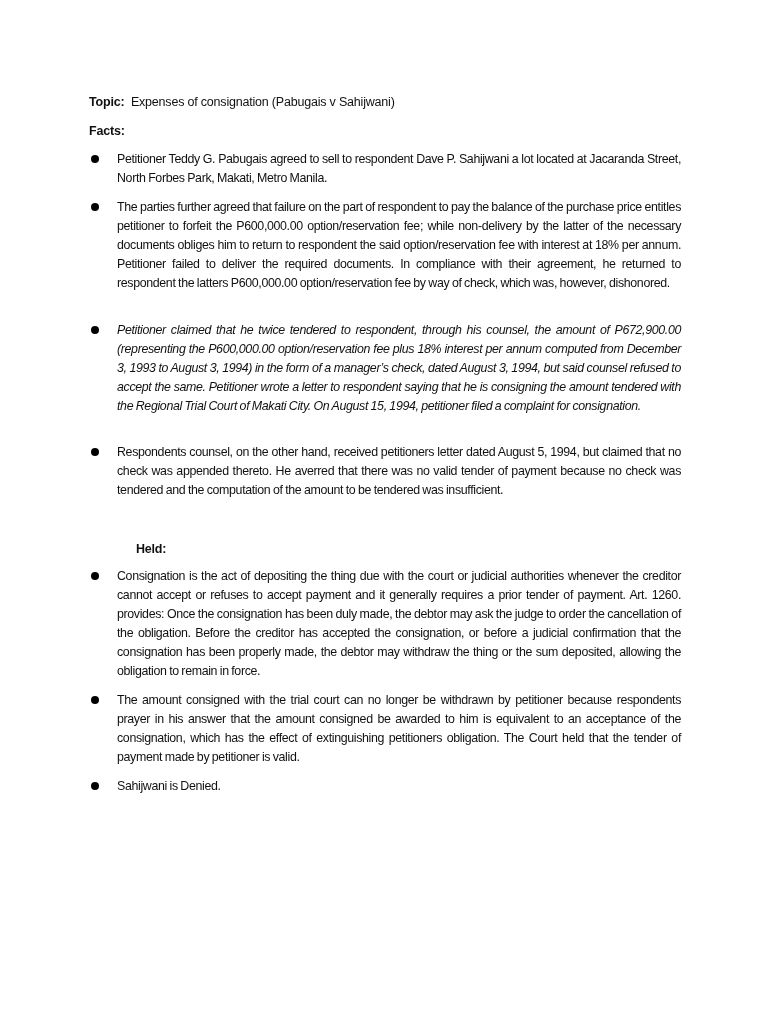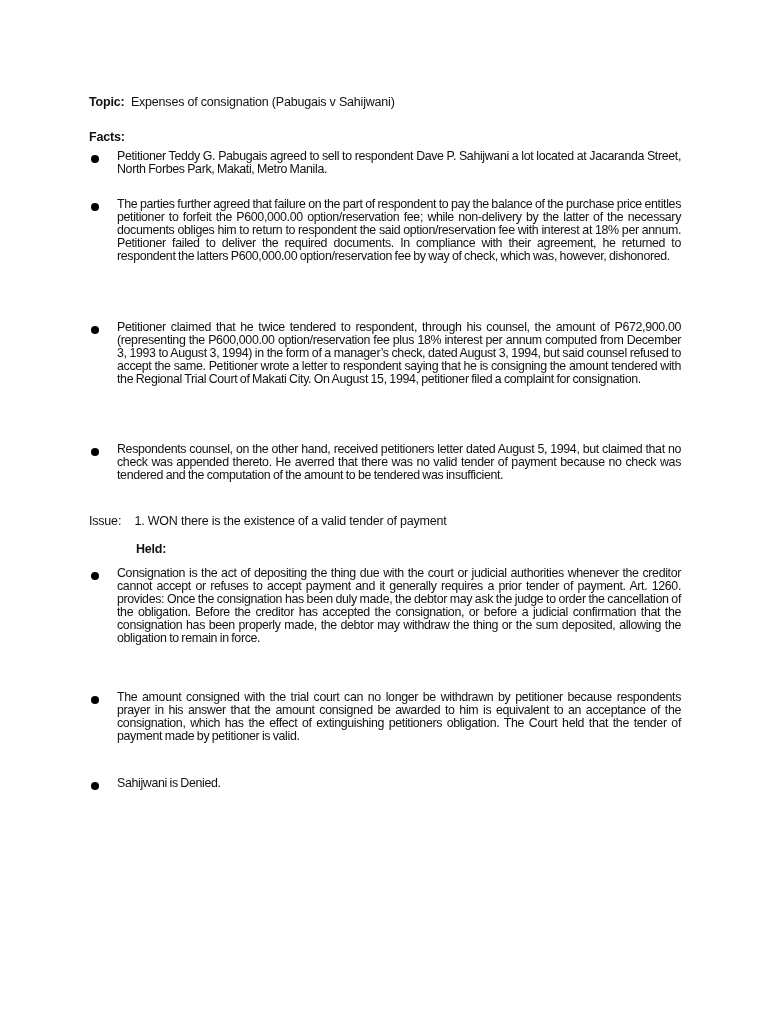--- a/index.html
+++ b/index.html
@@ -39,65 +39,61 @@
       left: 2px;
       top: 5px;
       width: 8px;
       height: 8px;
       border-radius: 50%;
       background: #000000;
     }
     .bullet-text {
       margin-left: 28px;
       font-size: 12.4px;
-      line-height: 13px;
+      line-height: 19px;
       text-align: justify;
       letter-spacing: -0.35px;
       word-spacing: -0.5px;
     }
     .issue-num { margin-left: 10px; }
   </style>
 </head>
 <body>
 
 <div class="page">
 
   <div class="line-label" style="top:94px;">
     <b>Topic:</b>&nbsp;
     <span>Expenses of consignation (Pabugais v Sahijwani)</span>
   </div>
 
-  <div class="line-label" style="top:129px;text-align:right;">
+  <div class="line-label" style="top:123px;text-align:right;">
     <b>Facts:</b>
   </div>
 
   <div class="bullet-item" style="top:150px;">
     <span class="bullet-dot"></span>
     <div class="bullet-text">Petitioner Teddy G. Pabugais agreed to sell to respondent Dave P. Sahijwani a lot located at Jacaranda Street, North Forbes Park, Makati, Metro Manila.</div>
   </div>
 
   <div class="bullet-item" style="top:198px;">
     <span class="bullet-dot"></span>
     <div class="bullet-text">The parties further agreed that failure on the part of respondent to pay the balance of the purchase price entitles petitioner to forfeit the P600,000.00 option/reservation fee; while non-delivery by the latter of the necessary documents obliges him to return to respondent the said option/reservation fee with interest at 18% per annum. Petitioner failed to deliver the required documents. In compliance with their agreement, he returned to respondent the latters P600,000.00 option/reservation fee by way of check, which was, however, dishonored.</div>
   </div>
 
-  <div class="bullet-item" style="top:321px;">
+  <div class="bullet-item" style="top:321px;font-style:italic;">
     <span class="bullet-dot"></span>
     <div class="bullet-text">Petitioner claimed that he twice tendered to respondent, through his counsel, the amount of P672,900.00 (representing the P600,000.00 option/reservation fee plus 18% interest per annum computed from December 3, 1993 to August 3, 1994) in the form of a manager’s check, dated August 3, 1994, but said counsel refused to accept the same. Petitioner wrote a letter to respondent saying that he is consigning the amount tendered with the Regional Trial Court of Makati City. On August 15, 1994, petitioner filed a complaint for consignation.</div>
   </div>
 
   <div class="bullet-item" style="top:443px;">
     <span class="bullet-dot"></span>
     <div class="bullet-text">Respondents counsel, on the other hand, received petitioners letter dated August 5, 1994, but claimed that no check was appended thereto. He averred that there was no valid tender of payment because no check was tendered and the computation of the amount to be tendered was insufficient.</div>
   </div>
 
-  <div class="line-label" style="top:513px;">
-    <span>Issue:</span>
-    <span class="issue-num">1. WON there is the existence of a valid tender of payment</span>
-  </div>
 
   <div class="line-label" style="top:541px;margin-left:47px;">
     <b>Held:</b>
   </div>
 
   <div class="bullet-item" style="top:567px;">
     <span class="bullet-dot"></span>
     <div class="bullet-text">Consignation is the act of depositing the thing due with the court or judicial authorities whenever the creditor cannot accept or refuses to accept payment and it generally requires a prior tender of payment. Art. 1260. provides: Once the consignation has been duly made, the debtor may ask the judge to order the cancellation of the obligation. Before the creditor has accepted the consignation, or before a judicial confirmation that the consignation has been properly made, the debtor may withdraw the thing or the sum deposited, allowing the obligation to remain in force.</div>
   </div>
 

